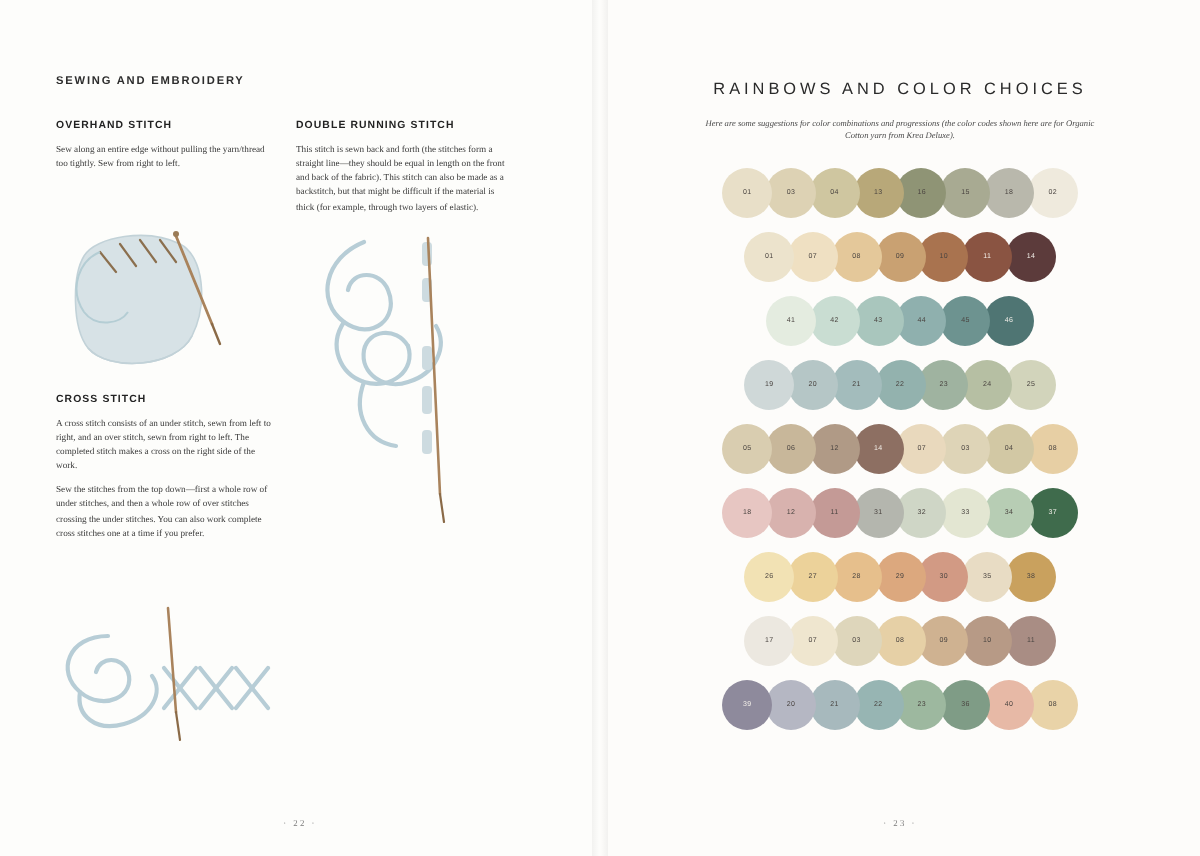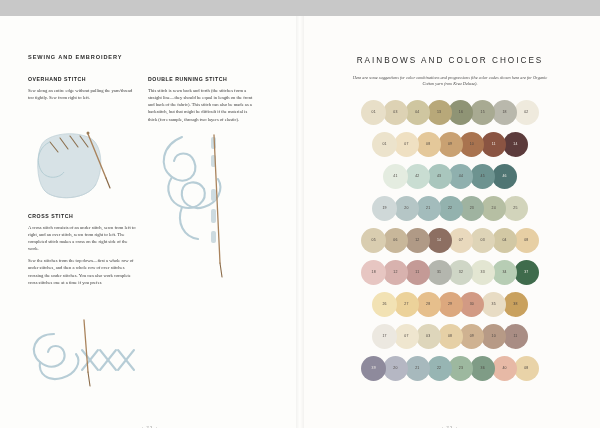--- a/index.html
+++ b/index.html
@@ -8,21 +8,21 @@
     background: #c8c8c8;
   }
   body {
     width: 600px;
     height: 428px;
     overflow: hidden;
     font-family: "Liberation Serif", serif;
   }
   .spread {
     position: absolute;
-    left: 0; top: 16px;
+    left: 0; top: 0;
     width: 600px; height: 304px;
     background: #ffffff;
   }
   .page {
     position: absolute;
     top: 0;
     width: 300px;
     height: 428px;
     background: #fdfdfb;
     overflow: hidden;

